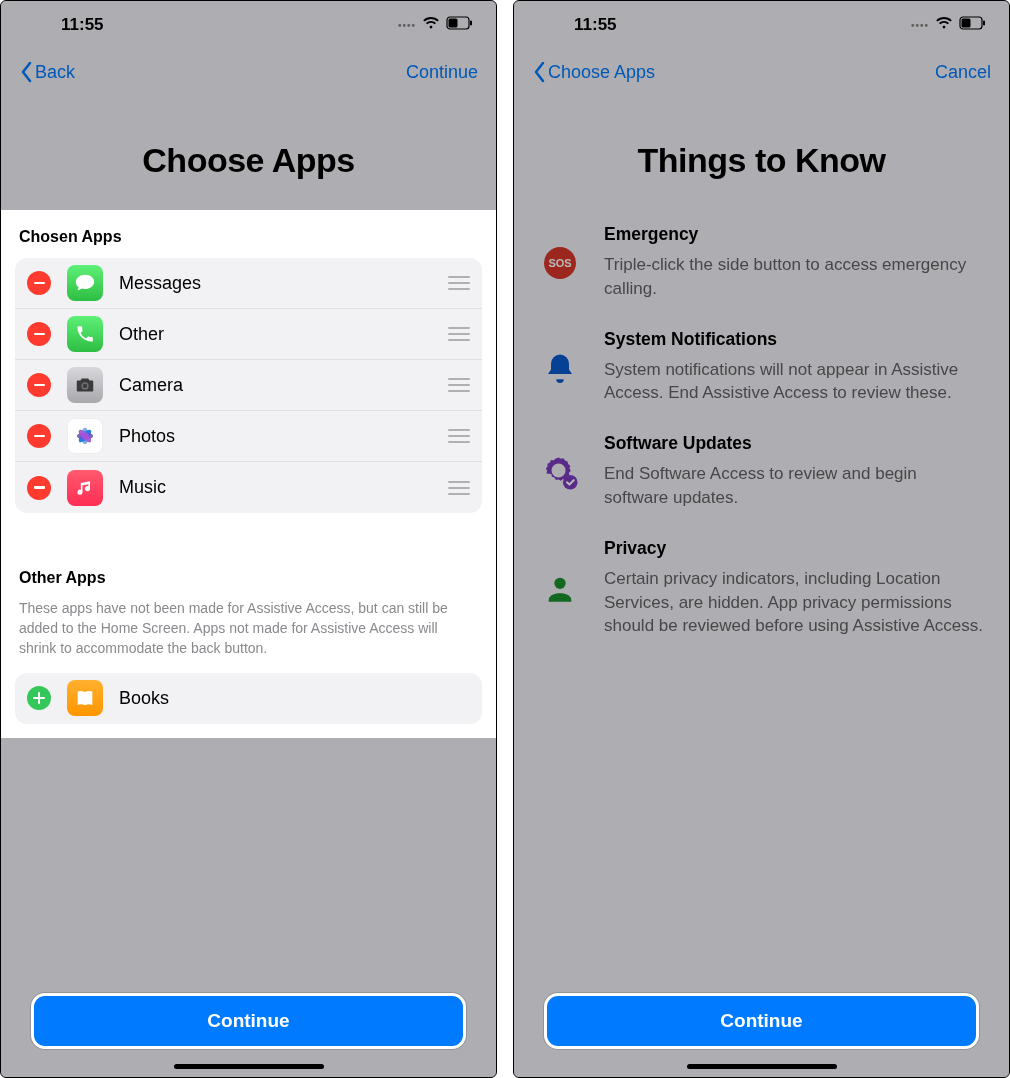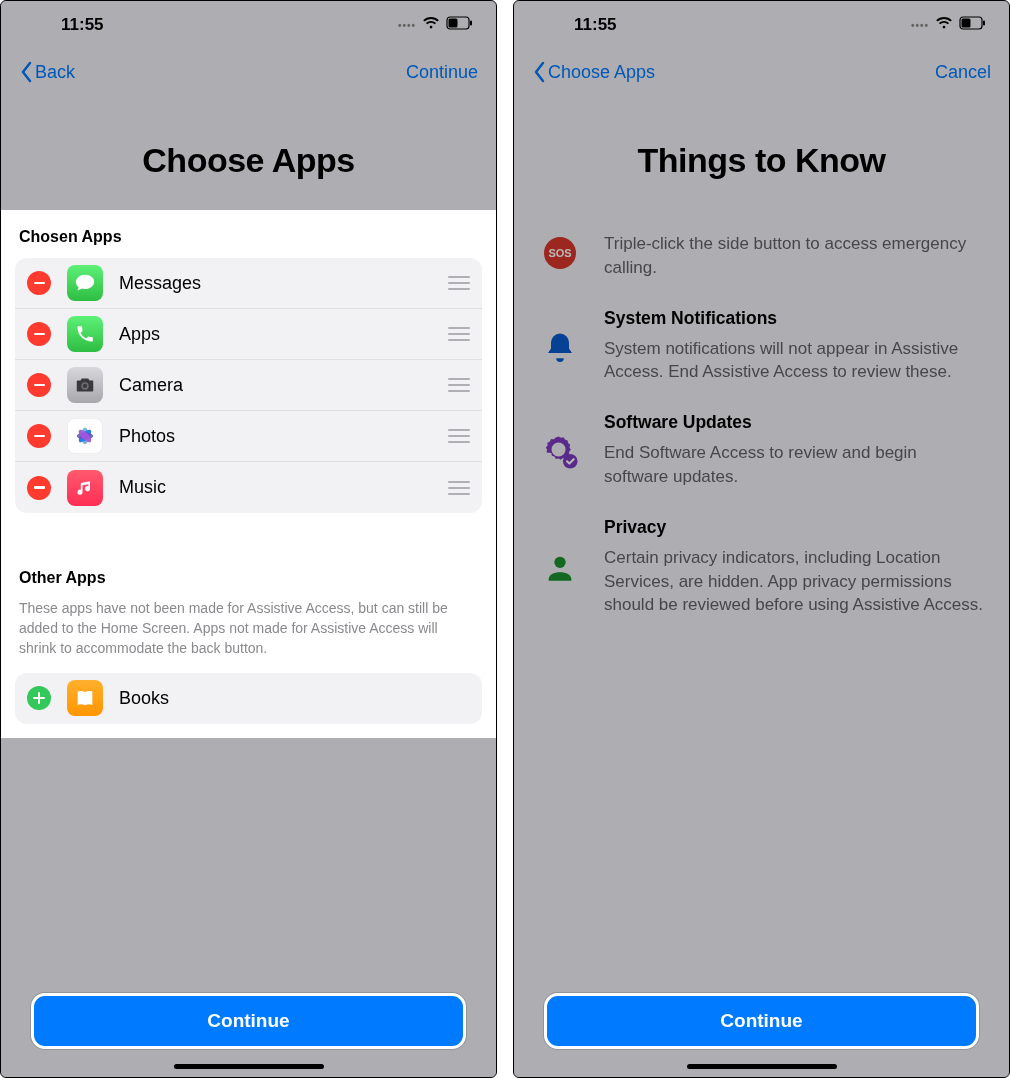--- a/index.html
+++ b/index.html
@@ -215,21 +215,21 @@
           </div>
       </div>
 
       <div class="row">
         <div class="minus-btn"></div>
         <div class="app-icon ic-calls">
           <svg width="20" height="20" viewBox="0 0 24 24">
               <path d="M6.6 10.8a15 15 0 006.6 6.6l2.2-2.2c.3-.3.7-.4 1.1-.3 1.2.4 2.5.6 3.8.6.6 0 1.1.5 1.1 1.1V20c0 .6-.5 1.1-1.1 1.1C10.6 21.1 2.9 13.4 2.9 3.7c0-.6.5-1.1 1.1-1.1h3.4c.6 0 1.1.5 1.1 1.1 0 1.3.2 2.6.6 3.8.1.4 0 .8-.3 1.1L6.6 10.8z" fill="#fff"></path>
             </svg>
         </div>
-        <span class="app-name">Apps</span>
+        <span class="app-name">Other</span>
         <div class="drag-handle">
             <span></span>
             <span></span>
             <span></span>
           </div>
       </div>
 
       <div class="row">
         <div class="minus-btn"></div>
         <div class="app-icon ic-camera">
@@ -351,20 +351,21 @@
   <div class="info-list">
 
     <div class="info-row">
       <div class="info-icon">
         <svg width="36" height="36" viewBox="0 0 36 36">
             <circle cx="18" cy="18" r="16" fill="#d9372c"></circle>
             <text x="18" y="22" text-anchor="middle" font-size="11" font-weight="800" fill="#fff">SOS</text>
           </svg>
       </div>
       <div class="info-text">
+        <div class="info-title">Emergency</div>
         <div class="info-body">Triple-click the side button to access emergency calling.</div>
       </div>
     </div>
 
     <div class="info-row">
       <div class="info-icon">
         <svg width="36" height="36" viewBox="0 0 24 24">
             <path d="M12 3a6 6 0 00-6 6v4l-2 3h16l-2-3V9a6 6 0 00-6-6zm0 19a2.5 2.5 0 002.5-2.5h-5A2.5 2.5 0 0012 22z" fill="#0a5bcc"></path>
           </svg>
       </div>

